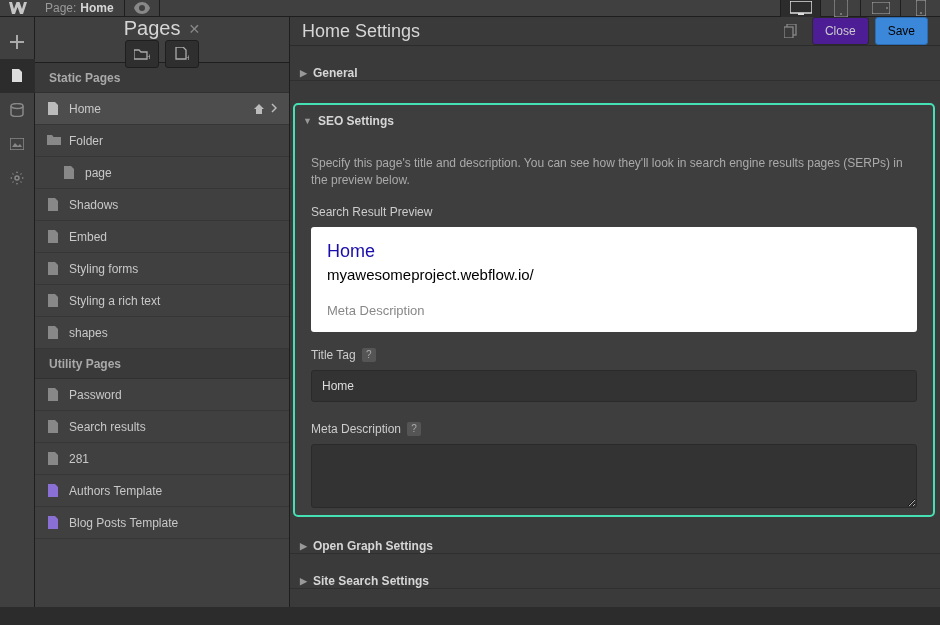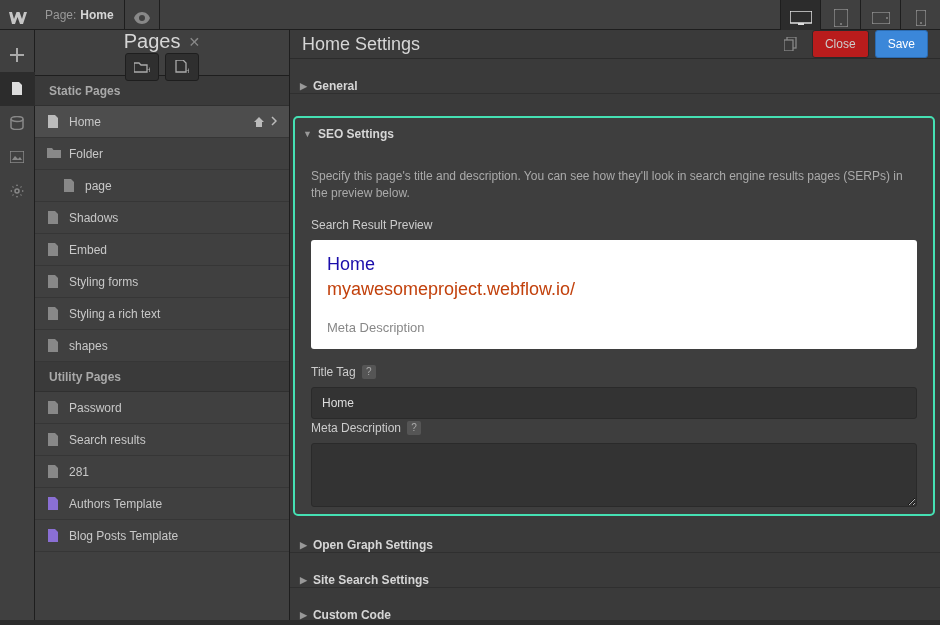--- a/index.html
+++ b/index.html
@@ -1,17 +1,17 @@
 <!DOCTYPE html>
 <html><head>
 <meta charset="utf-8">
 <style>
 * { margin: 0; padding: 0; box-sizing: border-box; }
 body { font-family: -apple-system, BlinkMacSystemFont, "Segoe UI", Arial, sans-serif; background: #2c2c2c; color: #d6d6d6; width: 940px; height: 625px; overflow: hidden; }
-.topbar { height: 30px; background: #404040; display: flex; align-items: flex-start; border-bottom: 1px solid #1e1e1e; }
+.topbar { height: 17px; background: #404040; display: flex; align-items: center; border-bottom: 1px solid #1e1e1e; }
 .logo { width: 35px; height: 35px; display: flex; align-items: center; justify-content: center; font-size: 18px; color: #d6d6d6; }
 .page-label { padding: 0 10px; font-size: 12px; color: #999; border-right: 1px solid #1e1e1e; height: 100%; display: flex; align-items: center; }
 .page-label b { color: #d6d6d6; font-weight: bold; margin-left: 4px; }
 .reload-btn { width: 35px; height: 35px; display: flex; align-items: center; justify-content: center; border-right: 1px solid #1e1e1e; cursor: pointer; }
 .spacer { flex: 1; }
 .device-icons { display: flex; height: 35px; }
 .device-icons > div { width: 40px; display: flex; align-items: center; justify-content: center; border-left: 1px solid #1e1e1e; cursor: pointer; }
 .device-icons > div.active { background: #2c2c2c; }
 .main { display: flex; height: calc(625px - 35px); }
 .leftnav { width: 35px; background: #404040; border-right: 1px solid #1e1e1e; display: flex; flex-direction: column; align-items: center; padding-top: 8px; }
@@ -26,35 +26,35 @@
 .section-header { height: 30px; background: #3a3a3a; color: #a9a9a9; font-size: 12px; font-weight: bold; display: flex; align-items: center; padding: 0 14px; border-bottom: 1px solid #303030; }
 .page-item { height: 32px; display: flex; align-items: center; padding: 0 12px; font-size: 12px; color: #c8c8c8; border-bottom: 1px solid #363636; cursor: pointer; }
 .page-item.selected { background: #4d4d4d; }
 .page-item.indent { padding-left: 28px; text-align: center; }
 .page-item .picon { width: 14px; height: 14px; margin-right: 8px; flex-shrink: 0; }
 .page-item .trail { margin-left: auto; display: flex; gap: 6px; }
 .content { flex: 1; background: #3a3a3a; display: flex; flex-direction: column; overflow: hidden; gap: 20px; }
 .content-head { height: 46px; border-bottom: 1px solid #2b2b2b; display: flex; align-items: center; padding: 0 12px 0 12px; }
 .content-head .title { font-size: 18px; color: #d6d6d6; flex: 1; }
 .content-head .ctrl { margin-right: 8px; cursor: pointer; }
-.content-head button { height: 28px; padding: 0 12px; font-size: 12px; border: 1px solid #2a2a2a; background: #b91c1c; color: #ccc; cursor: pointer; border-radius: 3px; margin-left: 6px; }
-.content-head button.save { background: #3b87d9; color: #ffffff; border-color: #2c6bb0; }
+.content-head button { height: 28px; padding: 0 12px; font-size: 12px; border: 1px solid #2a2a2a; background: #4c1d95; color: #ccc; cursor: pointer; border-radius: 3px; margin-left: 6px; }
+.content-head button.save { background: #3b87d9; color: #000000; border-color: #2c6bb0; }
 .acc-row { height: 29px; display: flex; align-items: center; padding: 0 10px; font-size: 12px; font-weight: bold; color: #d6d6d6; border-bottom: 1px solid #2f2f2f; cursor: pointer; background: #3a3a3a; }
 .acc-row .tri { margin-right: 6px; font-size: 9px; color: #999; }
 .seo-panel { border: 2px solid #45e0b3; margin: 2px 5px 2px 3px; border-radius: 5px; background: #3e3e3e; }
 .seo-panel .acc-row { background: transparent; border: none; height: 26px; padding: 6px 10px 0 8px; }
 .seo-body { padding: 10px 16px 3px 16px; }
 .seo-body .desc { font-size: 12px; color: #aaa; line-height: 1.4; margin: 14px 0 16px 0; }
 .seo-body .label { font-size: 12px; color: #ccc; margin-bottom: 8px; display: flex; align-items: center; gap: 6px; }
 .seo-body .label .help { width: 14px; height: 14px; background: #555; color: #aaa; font-size: 10px; display: flex; align-items: center; justify-content: center; border-radius: 2px; }
 .serp { background: #fff; border-radius: 3px; padding: 14px 16px; margin-bottom: 16px; }
 .serp .s-title { color: #1a0dab; font-size: 18px; margin-bottom: 4px; }
-.serp .s-url { color: #c2410c; font-size: 18px; margin-bottom: 20px; }
+.serp .s-url { color: #000000; font-size: 15px; margin-bottom: 20px; }
 .serp .s-desc { color: #888; font-size: 13px; }
-.input-row { margin-bottom: 2px; }
+.input-row { margin-bottom: 20px; }
 input[type=text], textarea { width: 100%; background: #333; border: 1px solid #2a2a2a; color: #ddd; font-size: 12px; padding: 8px 10px; border-radius: 3px; font-family: inherit; }
 textarea { height: 64px; resize: vertical; }
 svg { display: block; }
 </style>
 </head>
 <body>
 
 <div class="topbar">
   <div class="logo">
     <svg width="18" height="12" viewBox="0 0 18 12">

